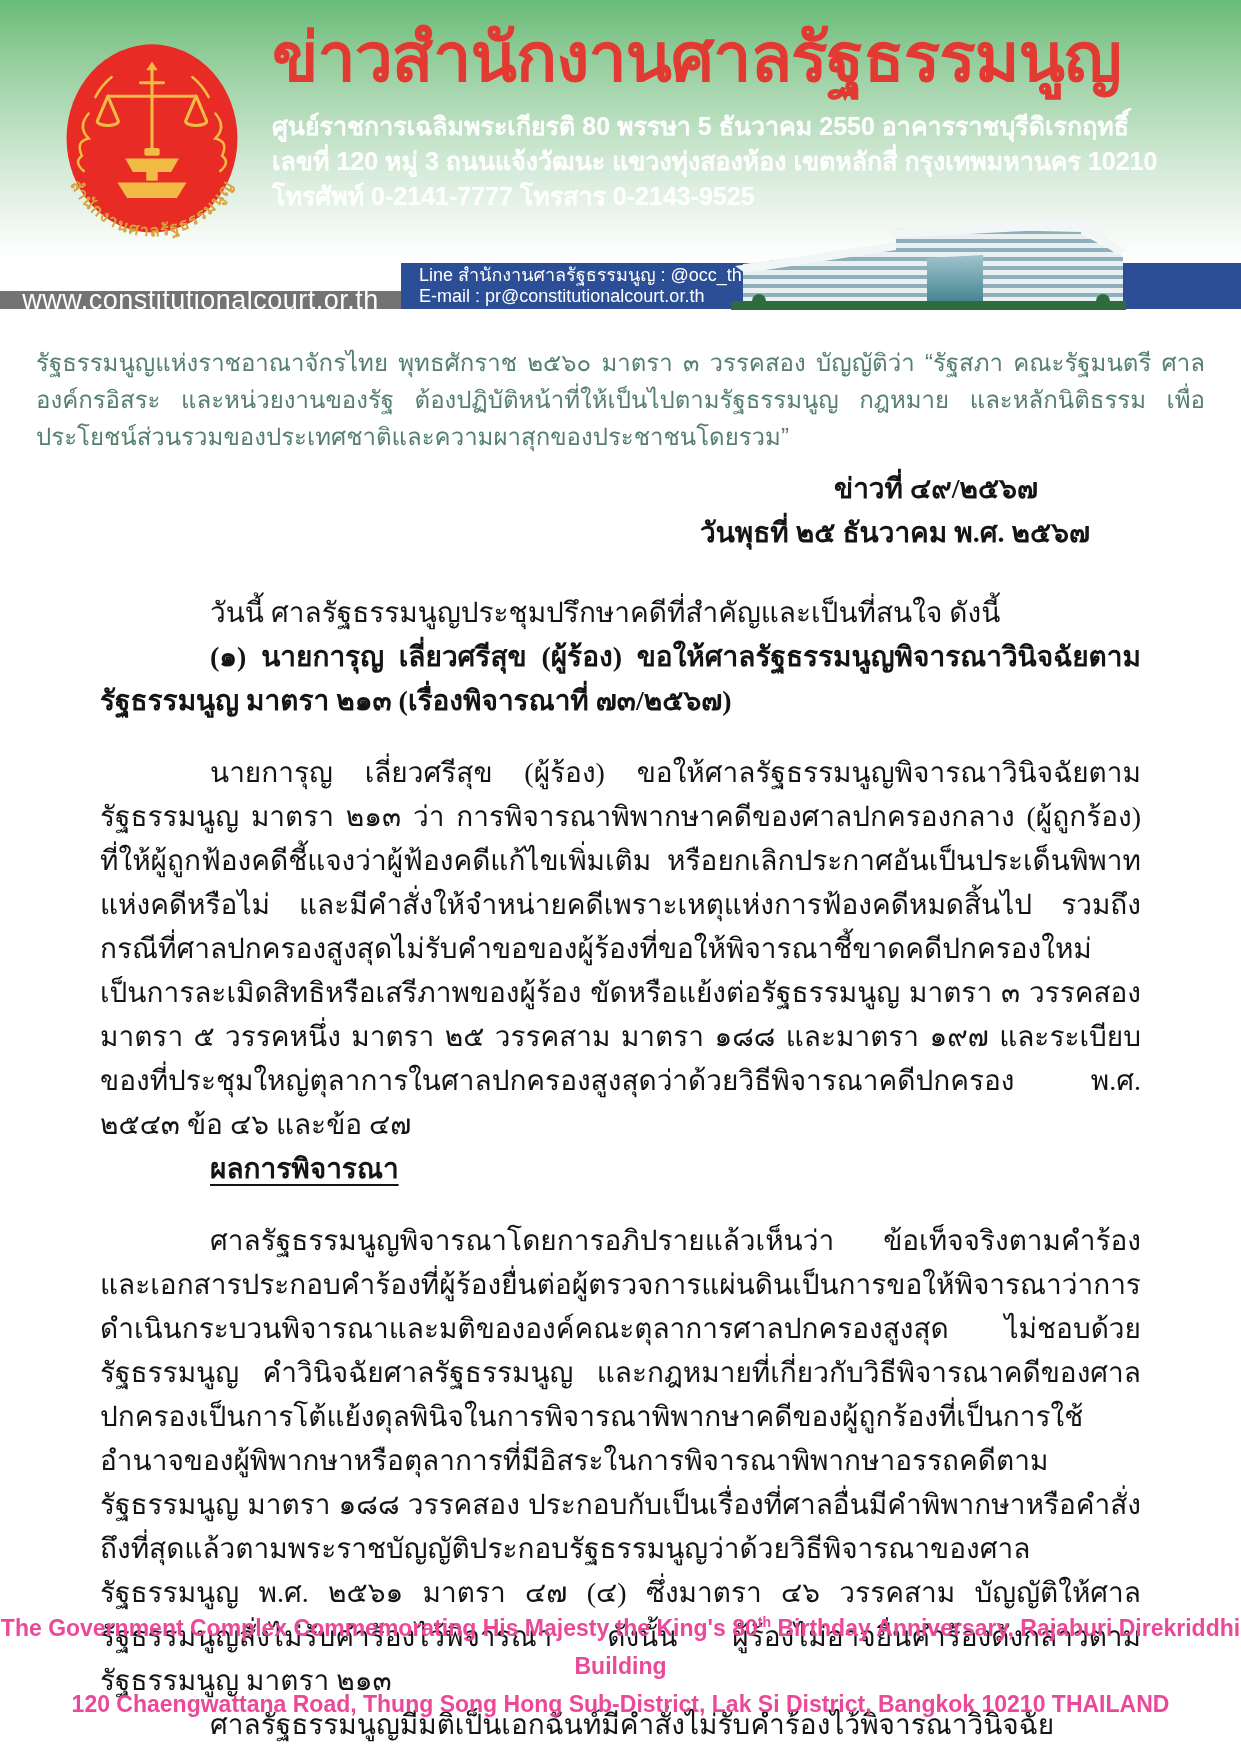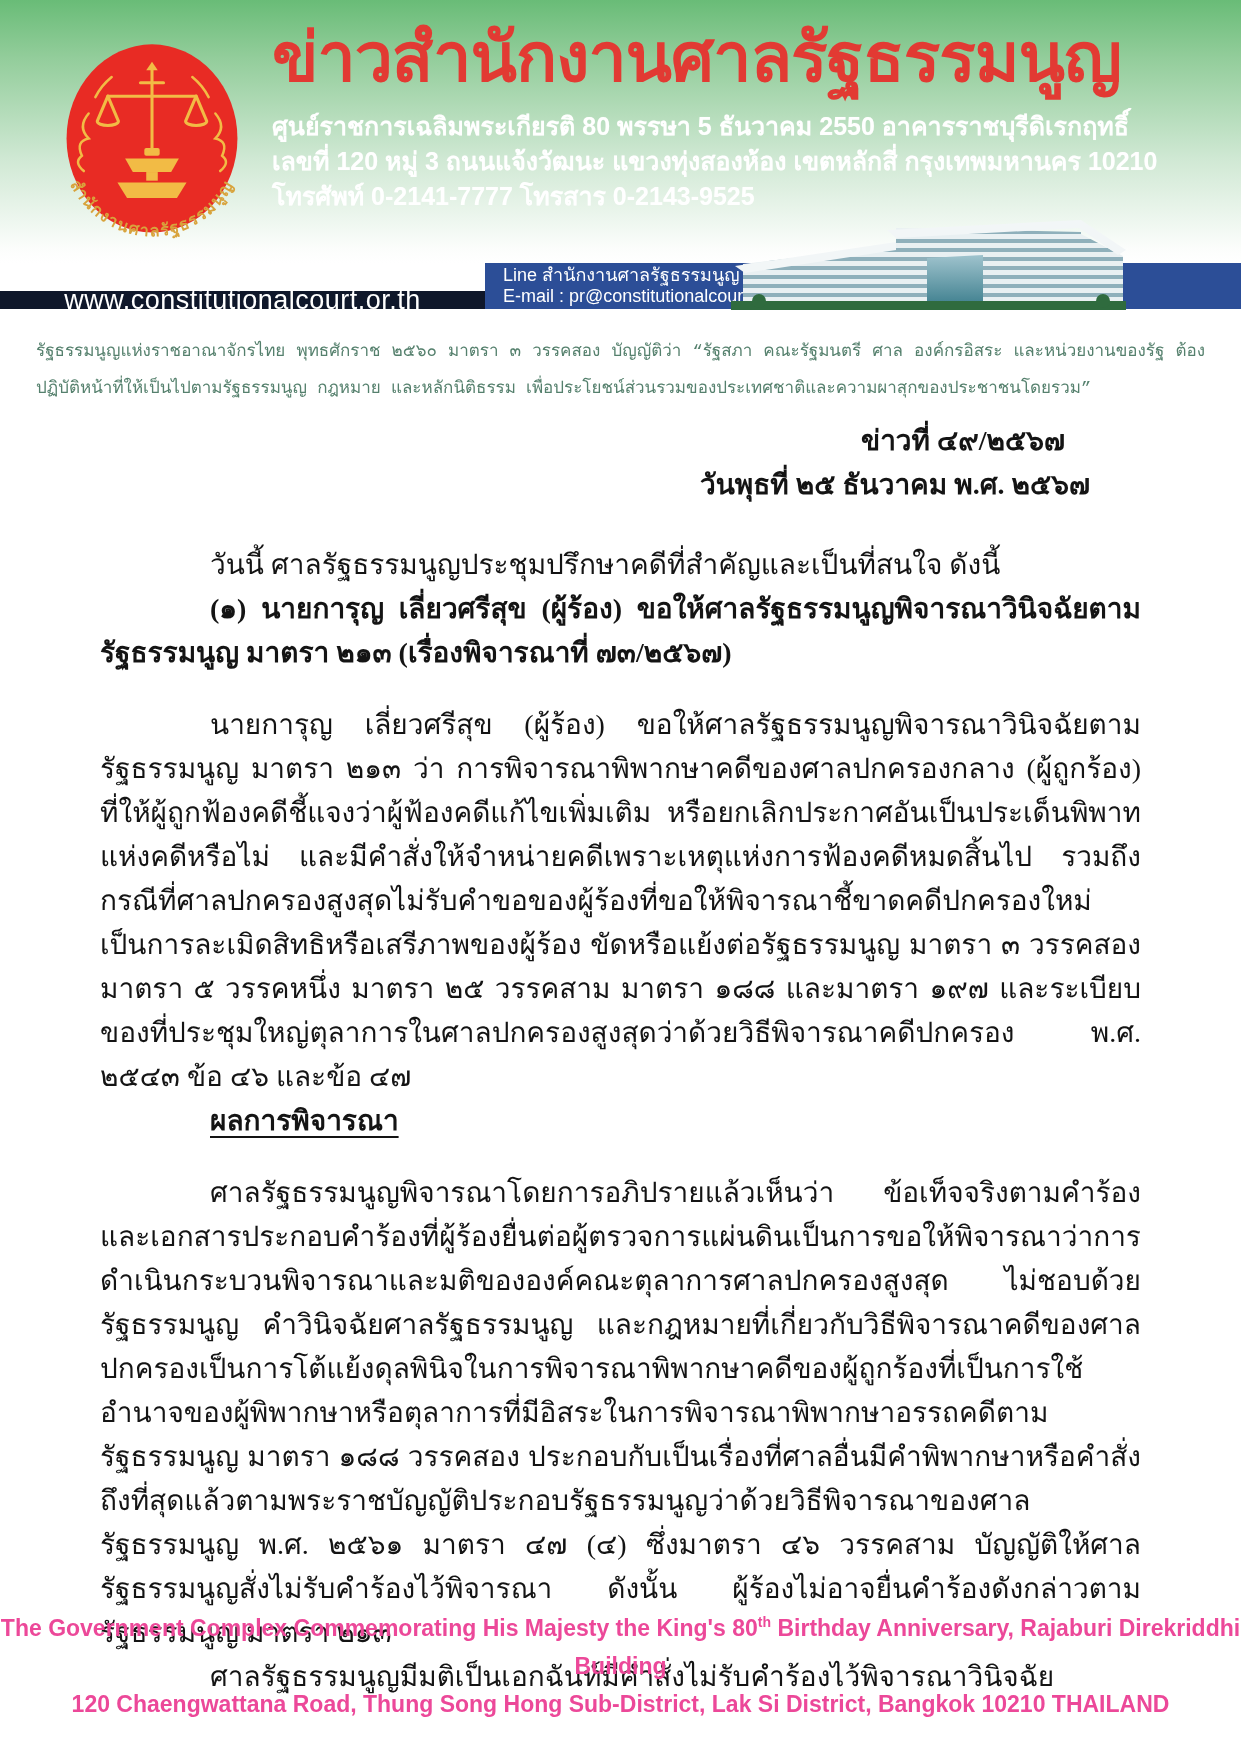--- a/index.html
+++ b/index.html
@@ -21,42 +21,42 @@
     line-height:1.05; white-space:nowrap;
   }
   .addr-group { margin-top:16px; }
   .addr { color:#ffffff; font-size:25px; line-height:35px; font-weight:bold; text-shadow:0 0 1px rgba(255,255,255,.4); }
 
   .building { position:absolute; right:115px; top:216px; z-index:3; }
 
   
   .contact-bar { position:relative; display:flex; height:46px; z-index:2; }
   .bar-red {
-    width:485px; background:#0f172a; color:#ffffff;
+    width:401px; background:#737373; color:#ffffff;
     display:flex; align-items:center; justify-content:center;
     font-size:27px; letter-spacing:.5px;margin-top:28px;
   }
   .bar-blue {
     flex:1; background:#2c4e97; color:#ffffff;
     padding:2px 0 0 18px; font-size:18px; line-height:21px;
   }
 
   
   .motto {
-    margin:24px 36px 0; text-align:justify; color:#55806d;
-    font-size:17px; line-height:37px; overflow-wrap:anywhere;font-family:Liberation Mono, monospace;
+    margin:35px 36px 0; text-align:justify; color:#55806d;
+    font-size:24px; line-height:37px; overflow-wrap:anywhere;
   }
 
   
   .doc {
     margin:12px 100px 0; font-family:"Liberation Serif", serif;
     font-size:28px; line-height:44px; color:#141414;
   }
   .doc p { overflow-wrap:anywhere; }
-  .news-no  { text-align:right; margin-right:76px; font-weight:bold; }
+  .news-no  { text-align:right; margin-right:103px; font-weight:bold; }
   .news-date{ text-align:right; margin-right:51px;  font-weight:bold; }
   .intro        { text-indent:110px; margin-top:36px; }
   .case-heading { font-weight:bold; text-indent:110px; text-align:justify; }
   .body-par     { text-indent:110px; text-align:justify;margin-top:28px; }
   .result-heading { text-indent:110px; }
   .result-heading span { font-weight:bold; text-decoration:underline; text-underline-offset:6px; }
   .conclusion   { text-indent:110px; }
 
   
   .page-footer {

